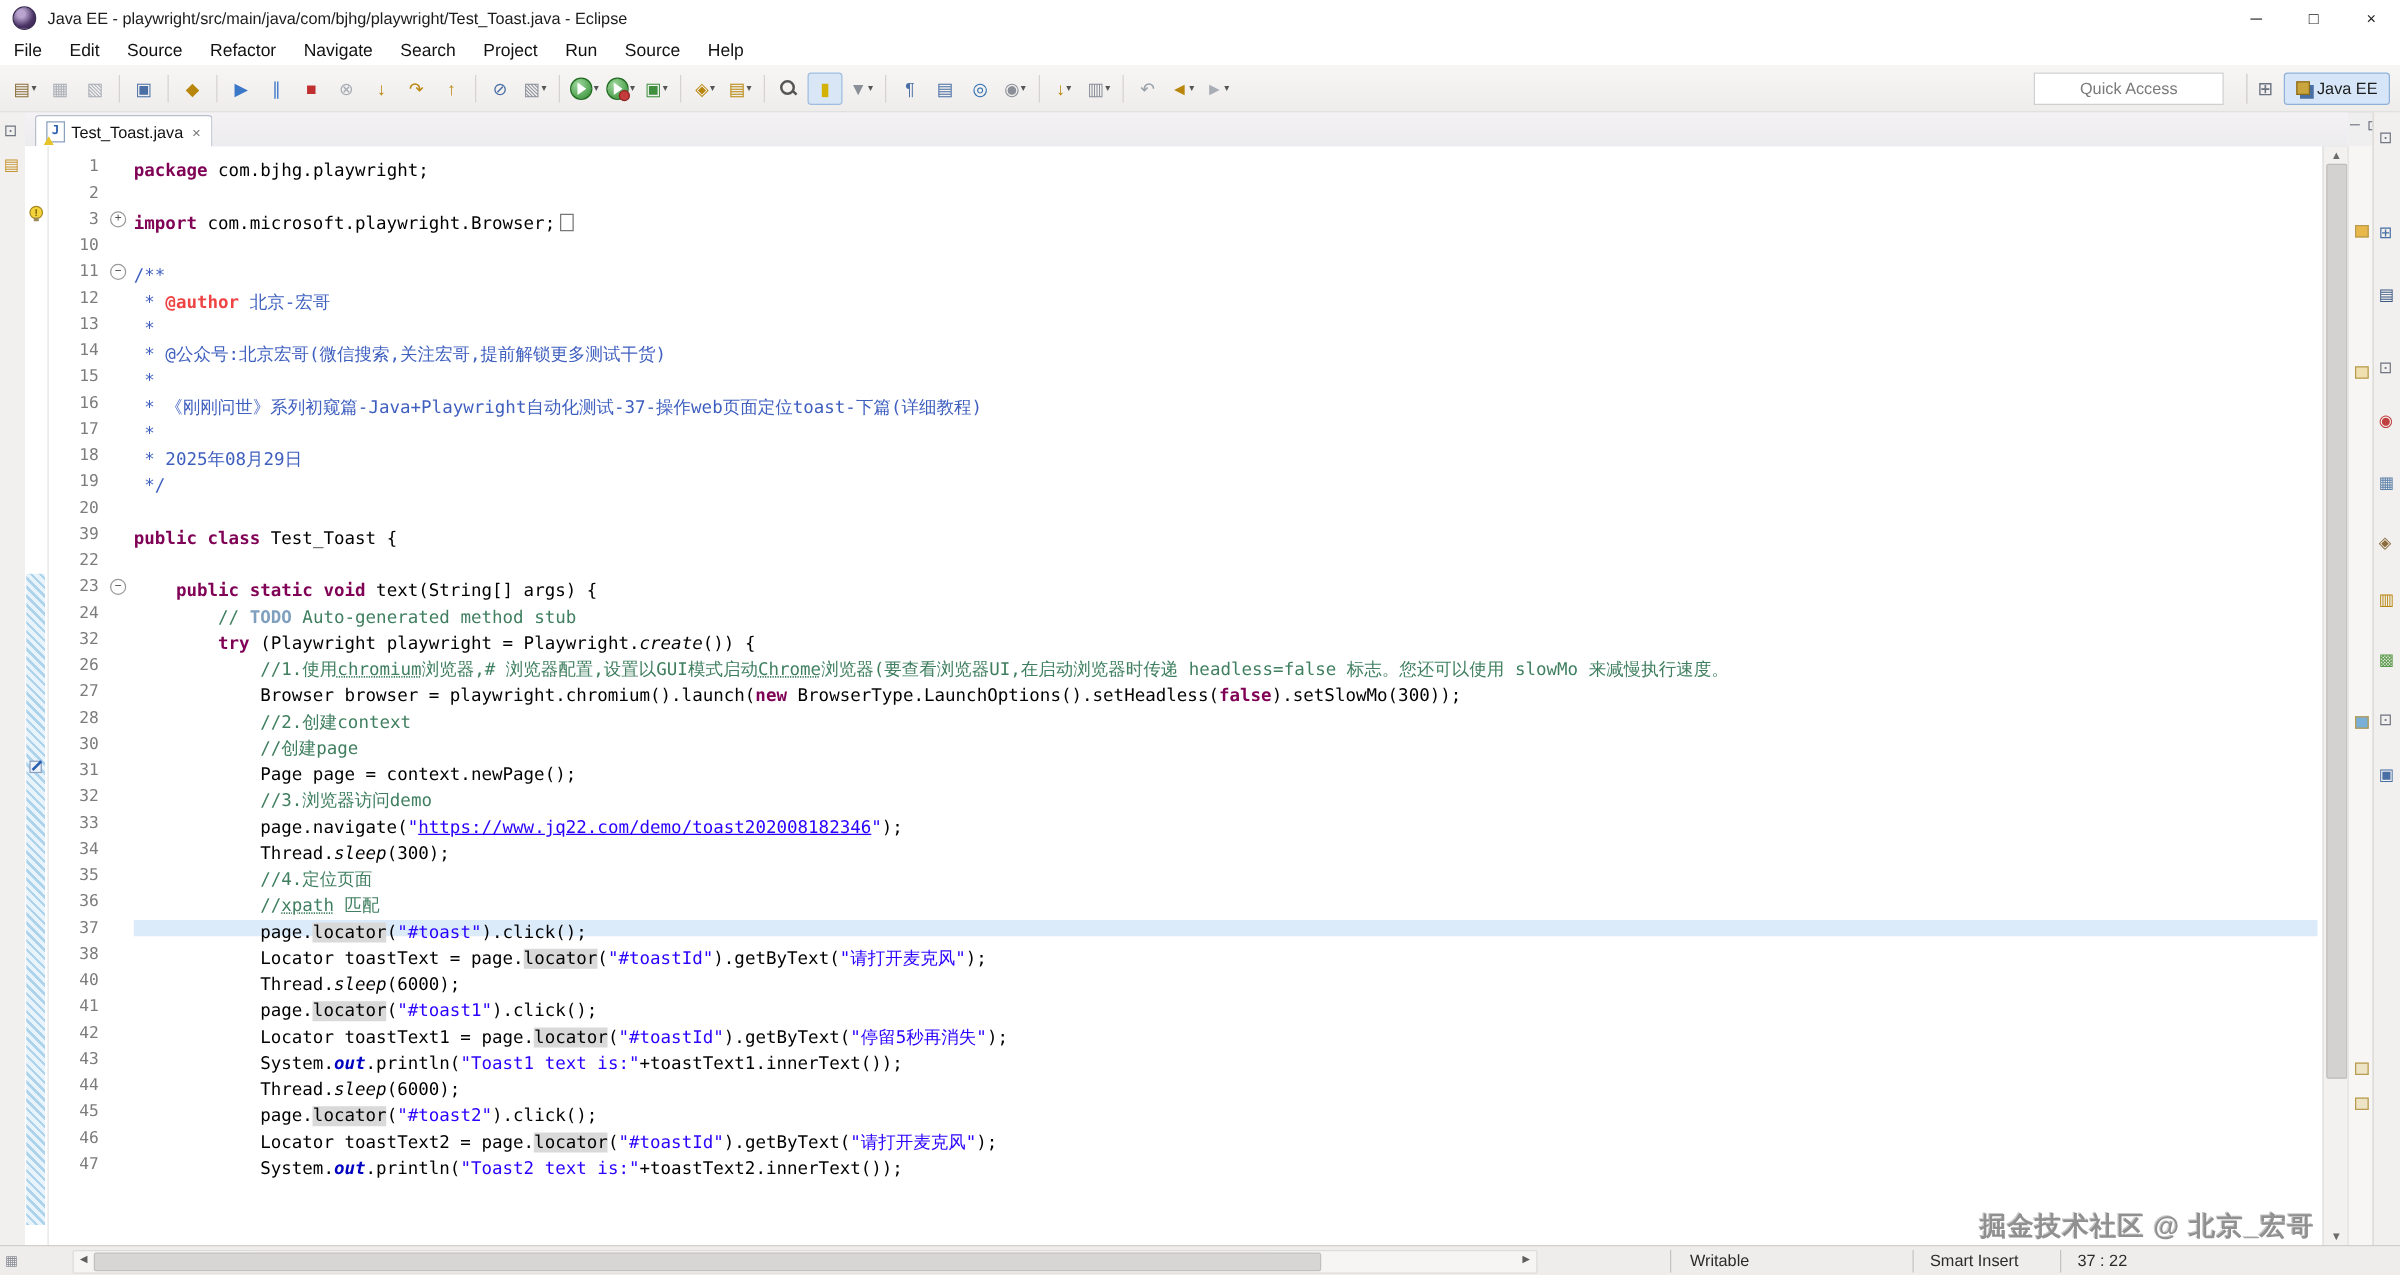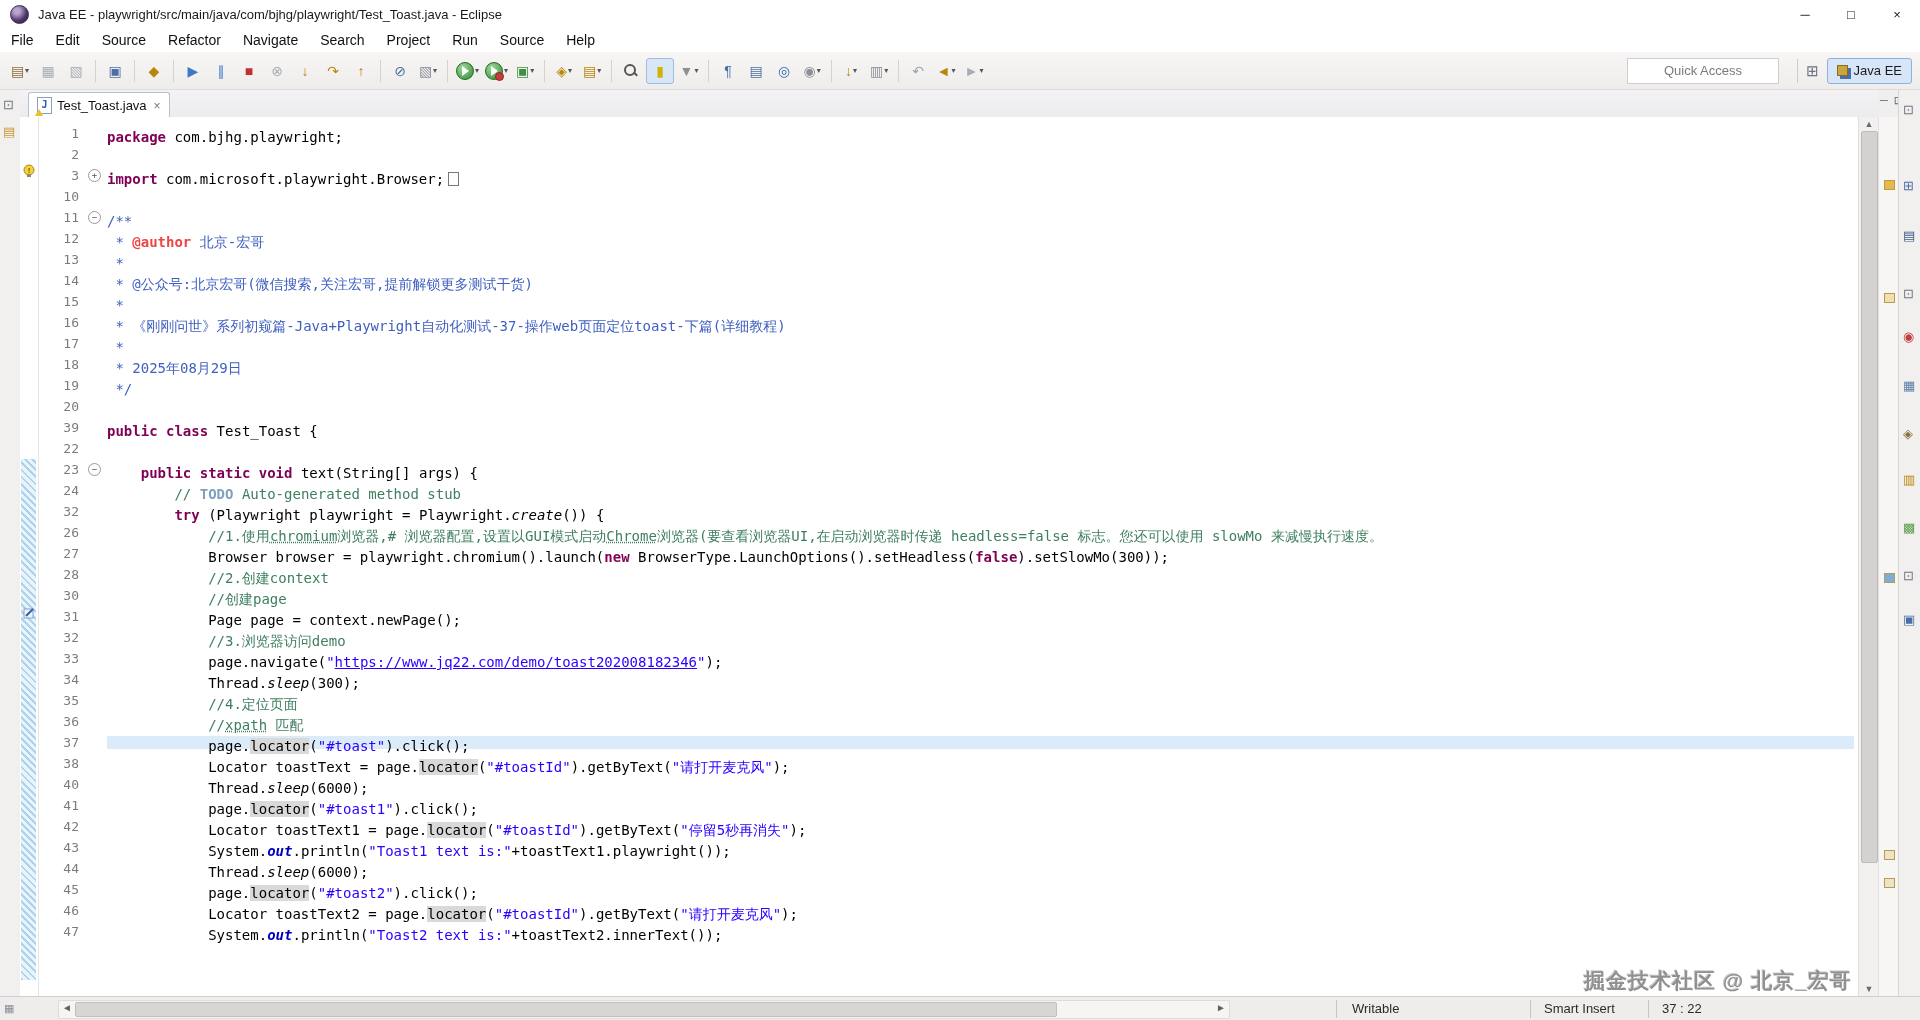--- a/index.html
+++ b/index.html
@@ -489,21 +489,21 @@
         <pre class="cl"><span class="sg-p">            page.</span><span class="sg-occ">locator</span><span class="sg-p">(</span><span class="sg-s">"#toast1"</span><span class="sg-p">).click();</span></pre>
       </div>
       <div class="row">
         <span class="num">42</span>
         <span class="fold"></span>
         <pre class="cl"><span class="sg-p">            Locator toastText1 = page.</span><span class="sg-occ">locator</span><span class="sg-p">(</span><span class="sg-s">"#toastId"</span><span class="sg-p">).getByText(</span><span class="sg-s">"停留5秒再消失"</span><span class="sg-p">);</span></pre>
       </div>
       <div class="row">
         <span class="num">43</span>
         <span class="fold"></span>
-        <pre class="cl"><span class="sg-p">            System.</span><span class="sg-o">out</span><span class="sg-p">.println(</span><span class="sg-s">"Toast1 text is:"</span><span class="sg-p">+toastText1.playwright());</span></pre>
+        <pre class="cl"><span class="sg-p">            System.</span><span class="sg-o">out</span><span class="sg-p">.println(</span><span class="sg-s">"Toast1 text is:"</span><span class="sg-p">+toastText1.innerText());</span></pre>
       </div>
       <div class="row">
         <span class="num">44</span>
         <span class="fold"></span>
         <pre class="cl"><span class="sg-p">            Thread.</span><span class="sg-i">sleep</span><span class="sg-p">(6000);</span></pre>
       </div>
       <div class="row">
         <span class="num">45</span>
         <span class="fold"></span>
         <pre class="cl"><span class="sg-p">            page.</span><span class="sg-occ">locator</span><span class="sg-p">(</span><span class="sg-s">"#toast2"</span><span class="sg-p">).click();</span></pre>

